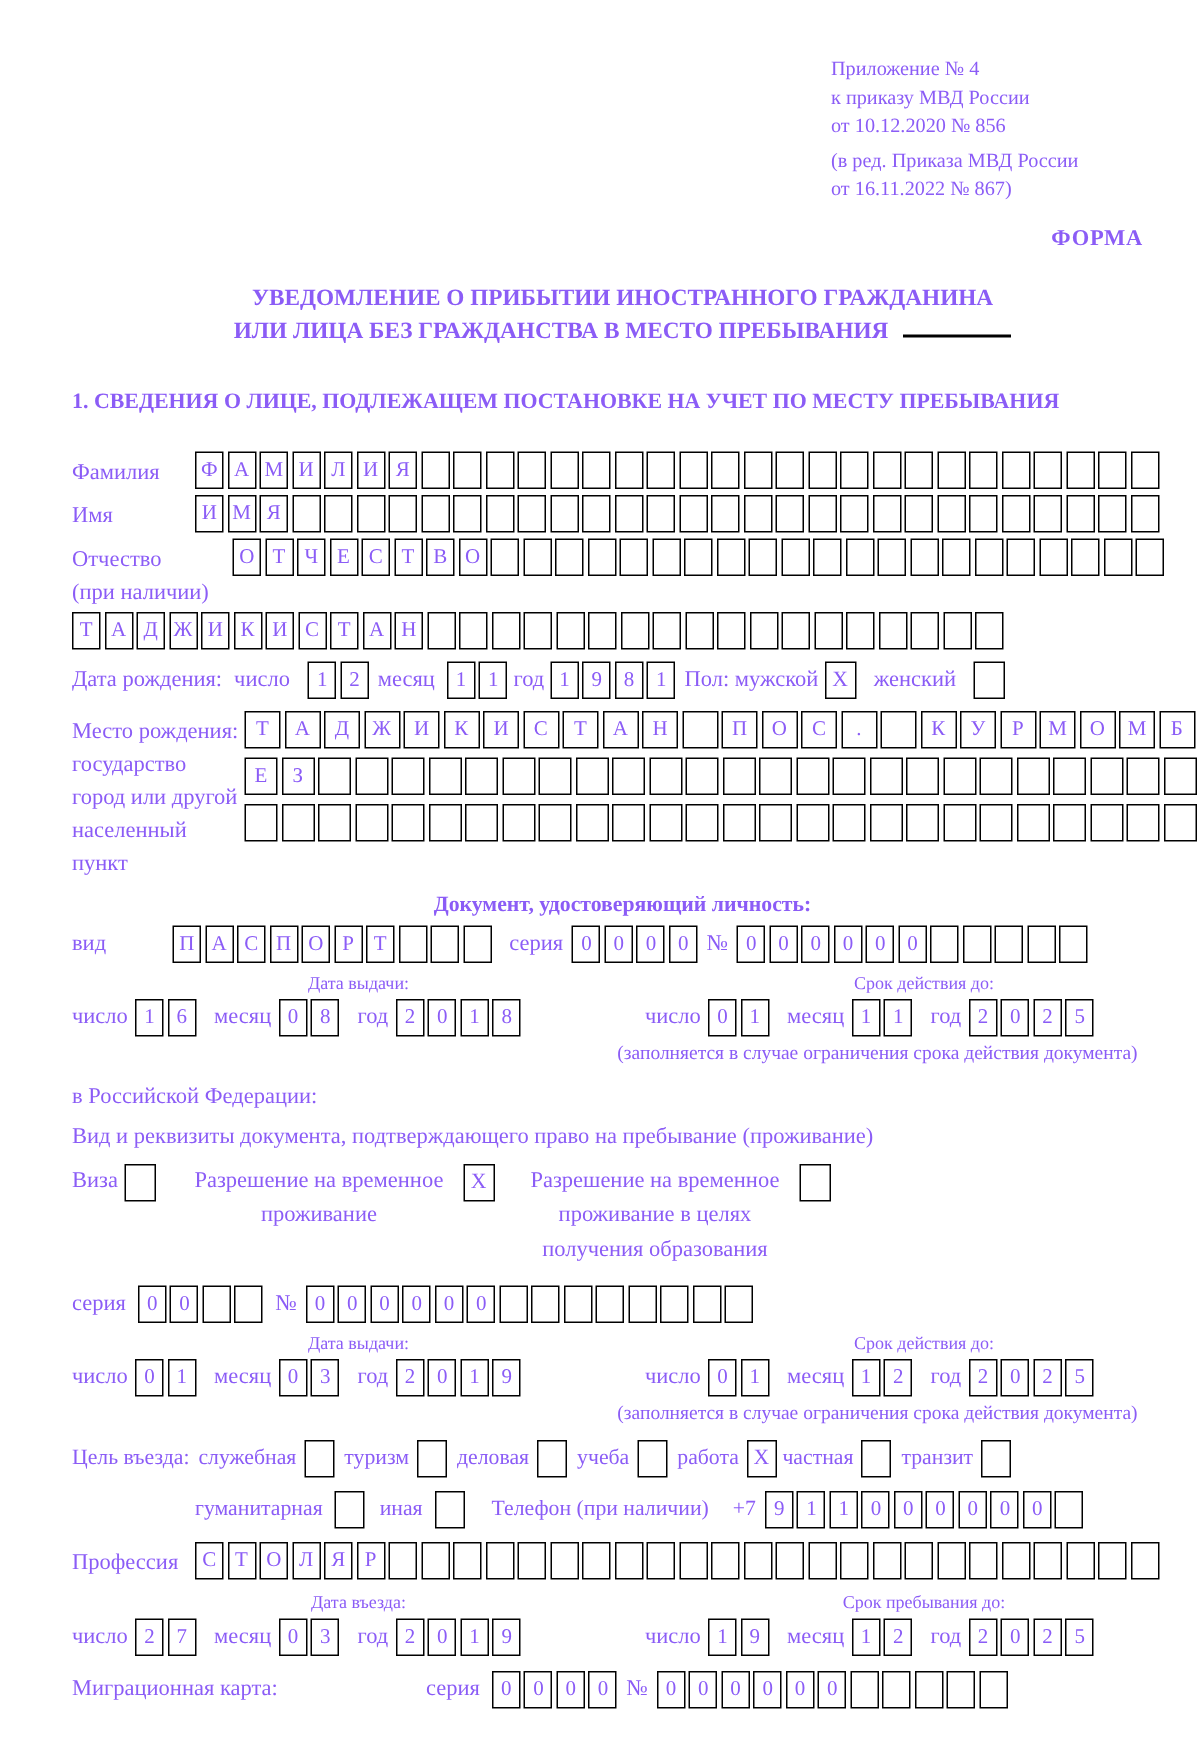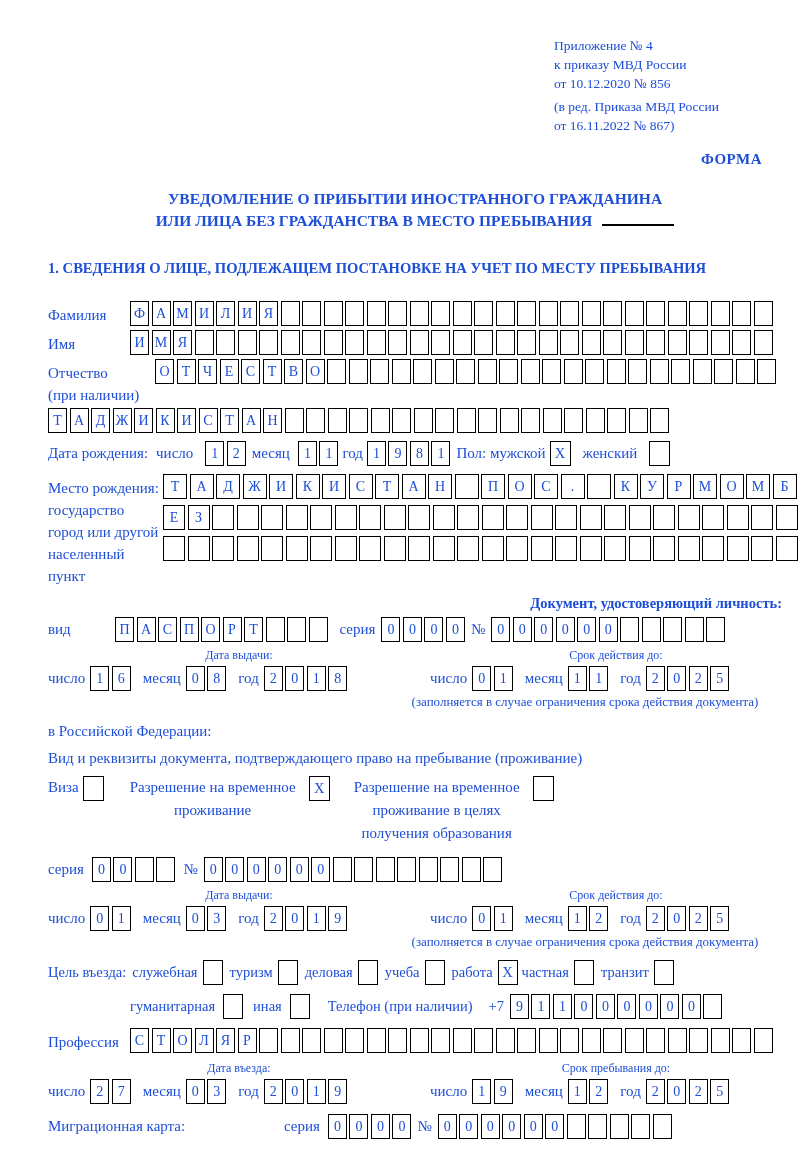--- a/index.html
+++ b/index.html
@@ -1,19 +1,19 @@
 <!DOCTYPE html>
 <html><head>
 <meta charset="utf-8">
 <style>
   html,body{margin:0;padding:0;background:#fff;}
   .page{
     width:800px;height:1163px;box-sizing:border-box;
     padding:36px 18px 0 48px;overflow:hidden;position:relative;
-    font-family:"Liberation Serif","DejaVu Serif",serif;color:#1d4ed8;background:#fff;
+    font-family:"Liberation Serif","DejaVu Serif",serif;color:#8b5cf6;background:#fff;
   }
   
   .appendix{margin-left:auto;width:228px;font-size:13.5px;line-height:19px;}
   .appendix .ap2{margin-top:4px;}
   .forma{text-align:right;font-weight:bold;font-size:15px;margin:16px 20px 0 0;letter-spacing:.5px;}
   
   .title{ text-align:center;font-weight:bold;font-size:15.5px;line-height:22px;margin-top:20px;}
   .title-underline{display:inline-block;width:72px;border-bottom:2px solid #000;height:13px;margin-left:10px;}
   .sec-heading{font-weight:bold;font-size:14.6px;margin-top:28px;}
   
@@ -29,21 +29,21 @@
   .box{
     flex:none;width:21px;height:25px;box-sizing:border-box;border:1.6px solid #000;
     display:inline-flex;align-items:center;justify-content:center;font-size:14.5px;background:#fff;
   }
   
   .w82{width:82px;} .w107{width:107px;} .w115{width:115px;}
   
   .inline-row{display:flex;align-items:center;font-size:15px;margin-top:5px;}
   .inline-row .lbl{flex:none;}
   .gap4{width:4px;flex:none;} .gap6{width:6px;flex:none;} .gap8{width:8px;flex:none;} .gap12{width:12px;flex:none;} .gap16{width:16px;flex:none;}
-  .doc-heading{text-align:right;font-weight:bold;font-size:14.5px;margin-top:8px;}
+  .doc-heading{text-align:center;font-weight:bold;font-size:14.5px;margin-top:8px;}
   .dates-heading{display:flex;font-size:12px;margin-top:6px;gap:20px;}
   .dates-heading .h-left{width:382px;text-align:center;flex:none;}
   .dates-heading .h-right{flex:1;text-align:center;}
   .dates-row{display:flex;align-items:center;font-size:15px;margin-top:3px;}
   .dgroup{display:flex;align-items:center;flex:none;}
   .dgroup-left{width:382px;}
   .dgroup .dlbl{margin-right:5px;flex:none;}
   .dgroup .cells{margin-right:12px;}
   .fill-note{font-size:13px;margin-top:3px;margin-left:340px;text-align:center;}
   .intro{font-size:15px;line-height:27px;margin-top:8px;}

